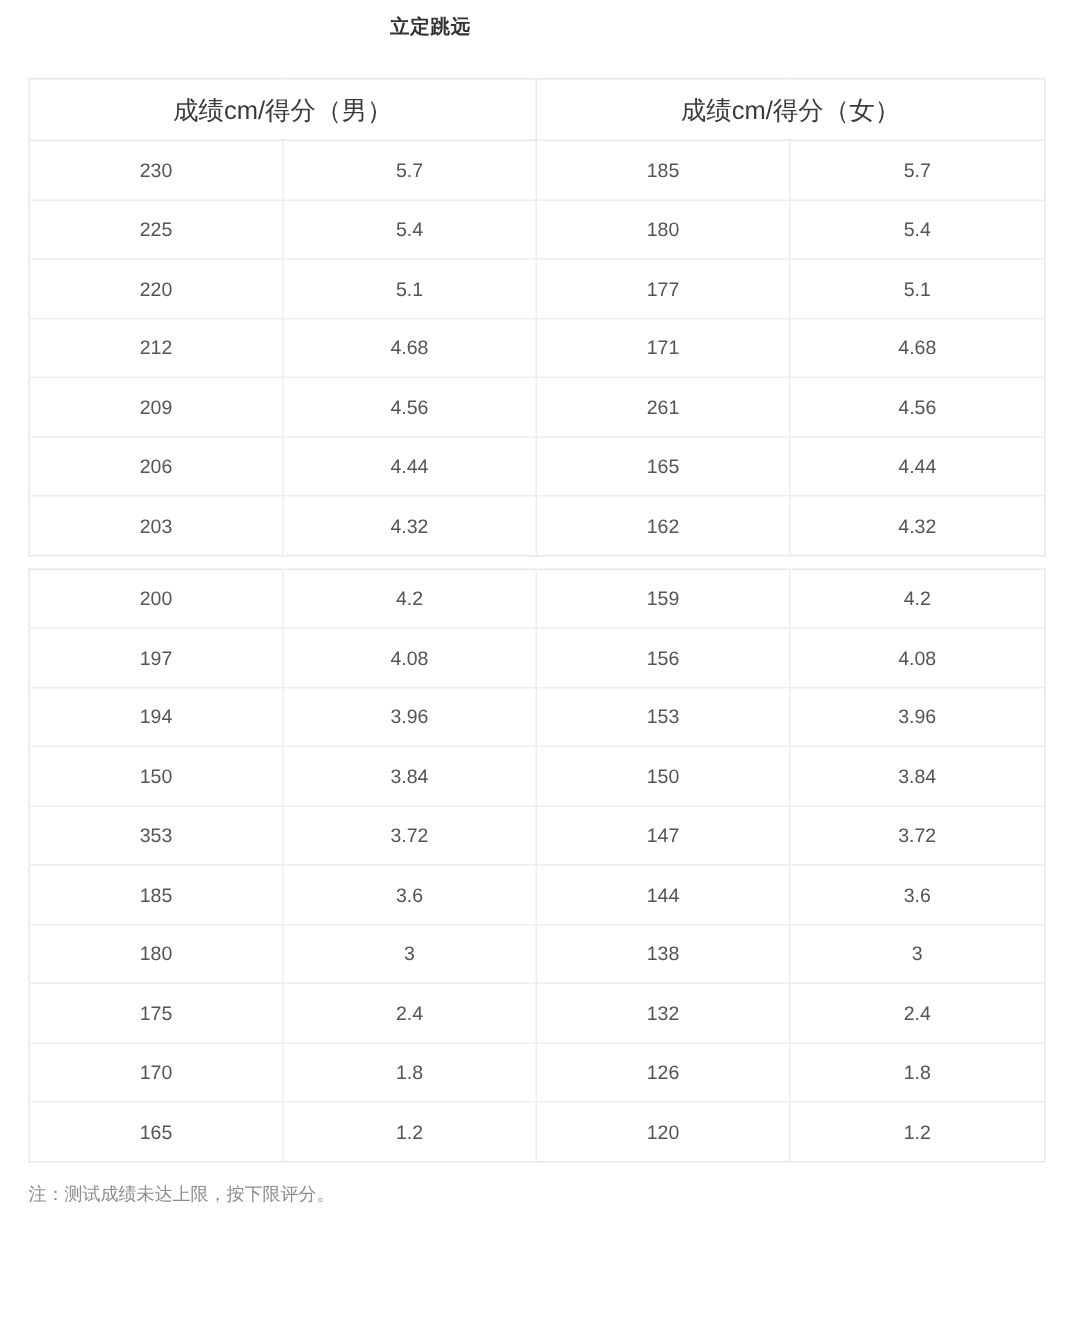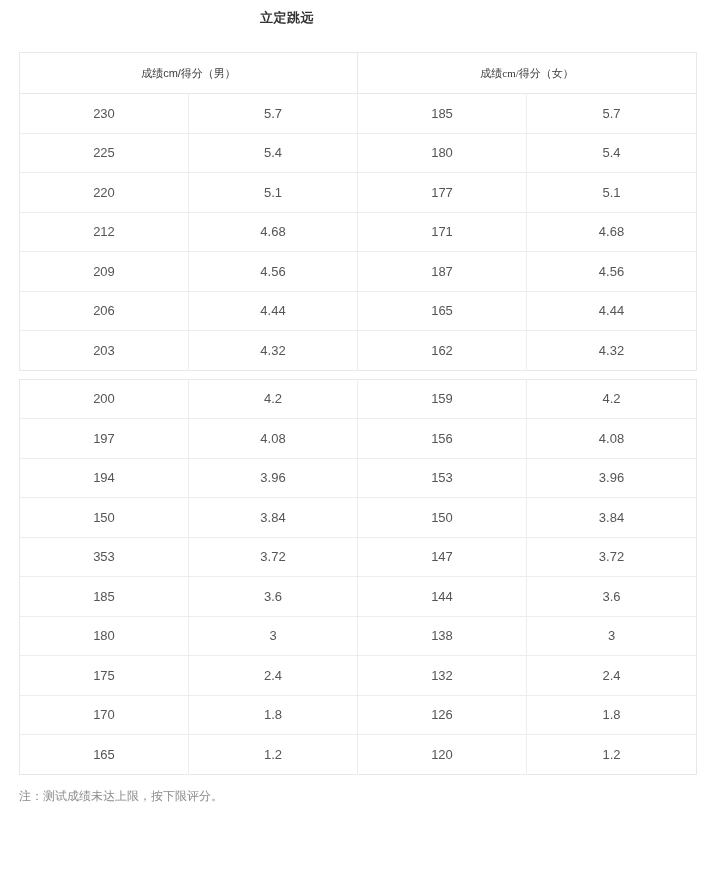--- a/index.html
+++ b/index.html
@@ -53,37 +53,36 @@
     margin-top: 8px;
   }
 
   table.score-table col.c1 { width: 169px; }
   table.score-table col.c2 { width: 169px; }
   table.score-table col.c3 { width: 169px; }
   table.score-table col.c4 { width: 170px; }
 
   table.score-table th {
     height: 40px;
-    font-size: 11px;
+    font-size: 17px;
     font-weight: normal;
     color: #3a3a3a;
     text-align: center;
     vertical-align: middle;
     border: 1px solid #e8e8e8;
     border-top: none;
     border-left: none;
     background: #ffffff;
     padding: 0;
   }
   table.score-table th:first-child {
     border-left: none;
   }
   table.score-table th:last-child {
     border-right: none;
-    font-family: Liberation Serif, serif;
   }
 
   table.score-table td {
     height: 38.5px;
     font-size: 13px;
     color: #555555;
     text-align: center;
     vertical-align: middle;
     border-bottom: 1px solid #ededed;
     border-right: 1px solid #ededed;
@@ -147,21 +146,21 @@
           </tr>
           <tr>
             <td>212</td>
             <td>4.68</td>
             <td>171</td>
             <td>4.68</td>
           </tr>
           <tr>
             <td>209</td>
             <td>4.56</td>
-            <td>187</td>
+            <td>261</td>
             <td>4.56</td>
           </tr>
           <tr>
             <td>206</td>
             <td>4.44</td>
             <td>165</td>
             <td>4.44</td>
           </tr>
           <tr>
             <td>203</td>

